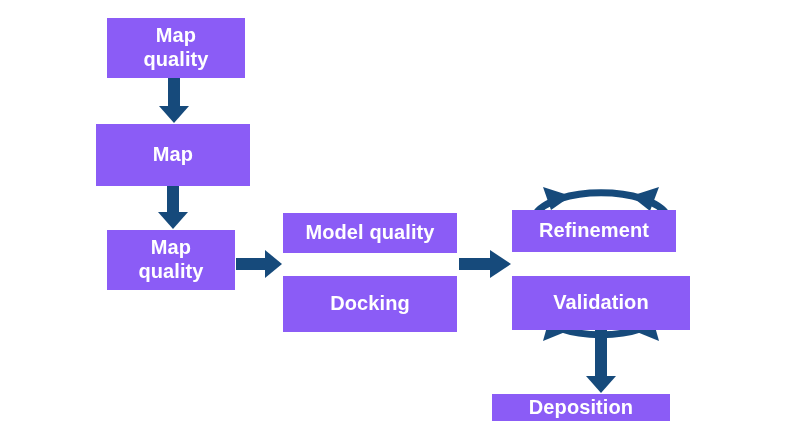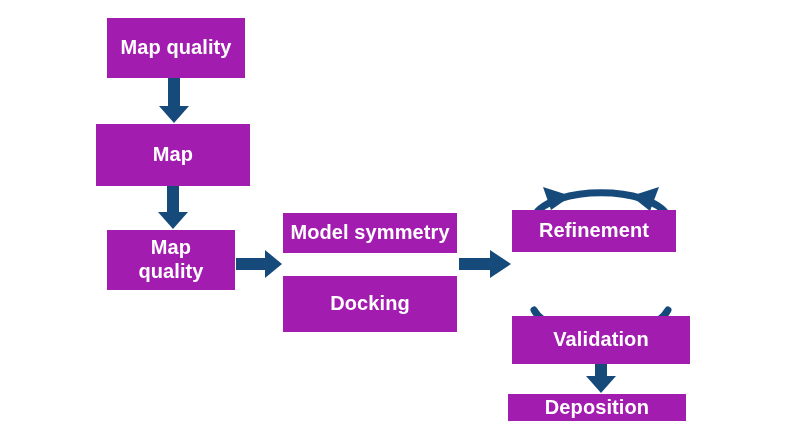--- a/index.html
+++ b/index.html
@@ -6,44 +6,44 @@
   body{
     width:800px;height:443px;
     background:#ffffff;
     font-family:"Liberation Sans", sans-serif;
     overflow:hidden;
   }
   #stage{position:relative;width:800px;height:443px;}
 
   .node{
     position:absolute;
-    background:#a21caf;
+    background:#8b5cf6;
     color:#ffffff;
     display:flex;
     align-items:center;
     justify-content:center;
     text-align:center;
     line-height:1.18;
     font-size:20px;
     font-weight:600;
     letter-spacing:.1px;
     box-sizing:border-box;
-    padding:2px 4px;
+    padding:2px 16px;
   }
   .node span{display:block;width:100%;}
 
   
   #n-map-quality   {left:107px; top:18px;  width:138px; height:60px;}
   #n-map-improve   {left:96px;  top:124px; width:154px; height:62px;}
   #n-map-symmetry  {left:107px; top:230px; width:128px; height:60px;}
   #n-model-build   {left:283px; top:213px; width:174px; height:40px;}
   #n-docking       {left:283px; top:276px; width:174px; height:56px;}
   #n-refinement    {left:512px; top:210px; width:164px; height:42px;}
-  #n-validation    {left:512px; top:276px; width:178px; height:48px;margin-top:40px;}
-  #n-deposition    {left:508px; top:394px; width:178px; height:27px;}
+  #n-validation    {left:512px; top:276px; width:178px; height:54px;}
+  #n-deposition    {left:492px; top:394px; width:178px; height:27px;}
 
   
   #arrows{position:absolute;left:0;top:0;width:800px;height:443px;}
 </style>
 </head>
 <body>
 
 <div id="stage">
 
   <svg id="arrows" viewBox="0 0 800 443" xmlns="http://www.w3.org/2000/svg">
@@ -99,21 +99,21 @@
   </div>
 
   <div class="node" id="n-map-symmetry">
     <div>
       <span>Map</span>
       <span>quality</span>
     </div>
   </div>
 
   <div class="node" id="n-model-build">
-    <span>Model symmetry</span>
+    <span>Model quality</span>
   </div>
 
   <div class="node" id="n-docking">
     <span>Docking</span>
   </div>
 
   <div class="node" id="n-refinement">
     <span>Refinement</span>
   </div>
 

